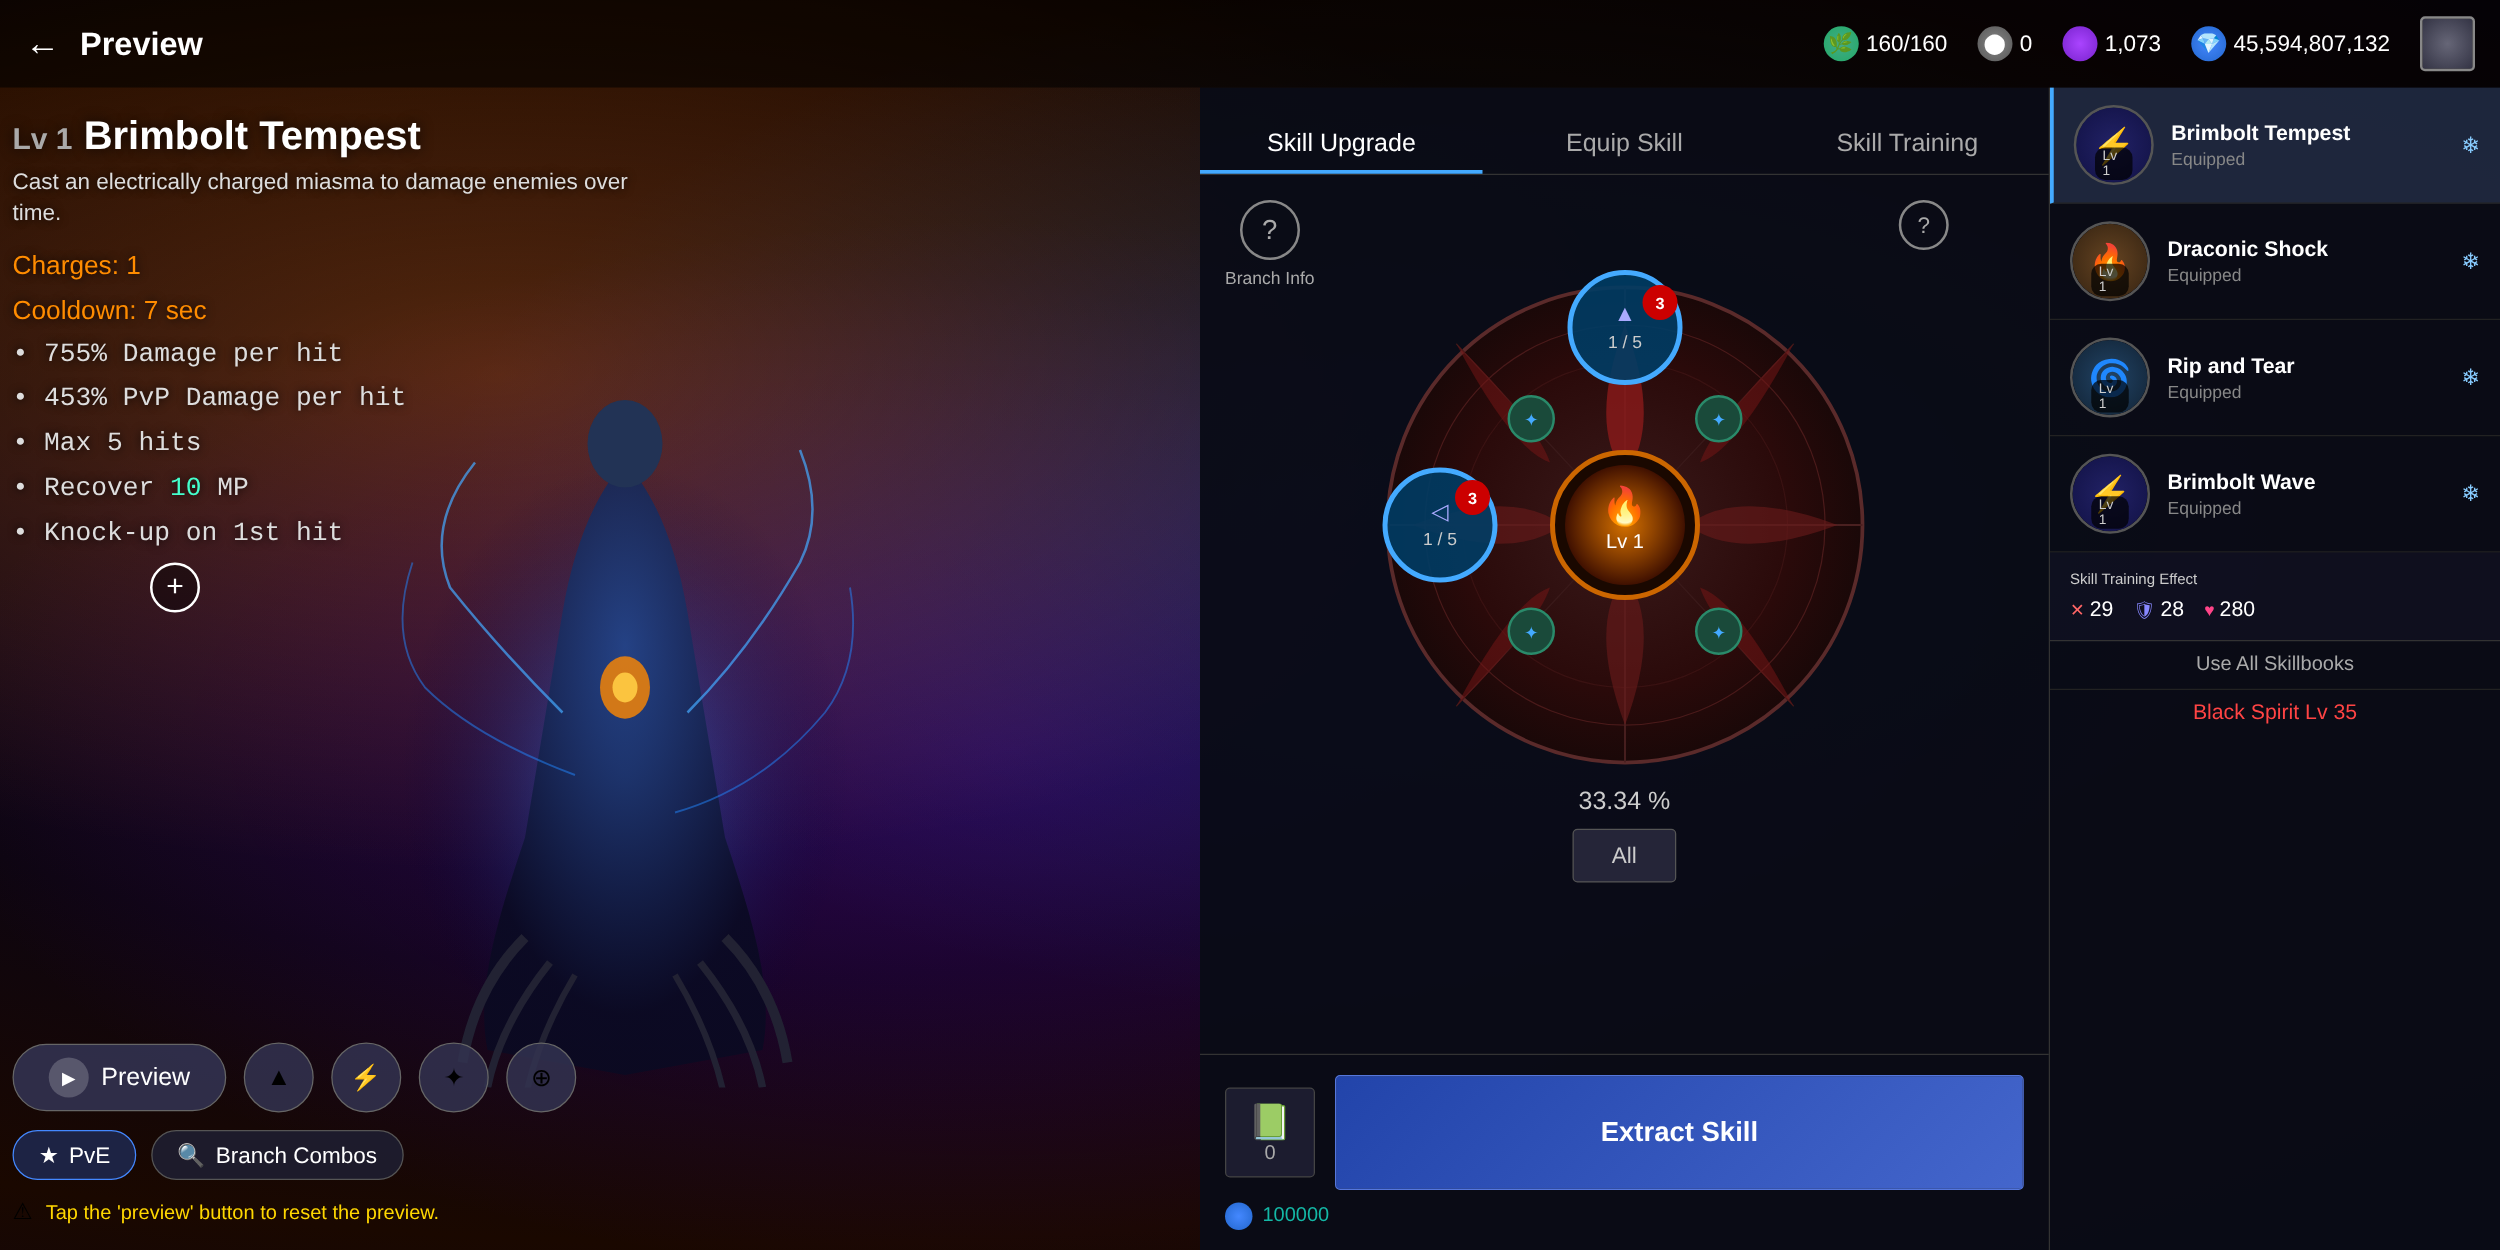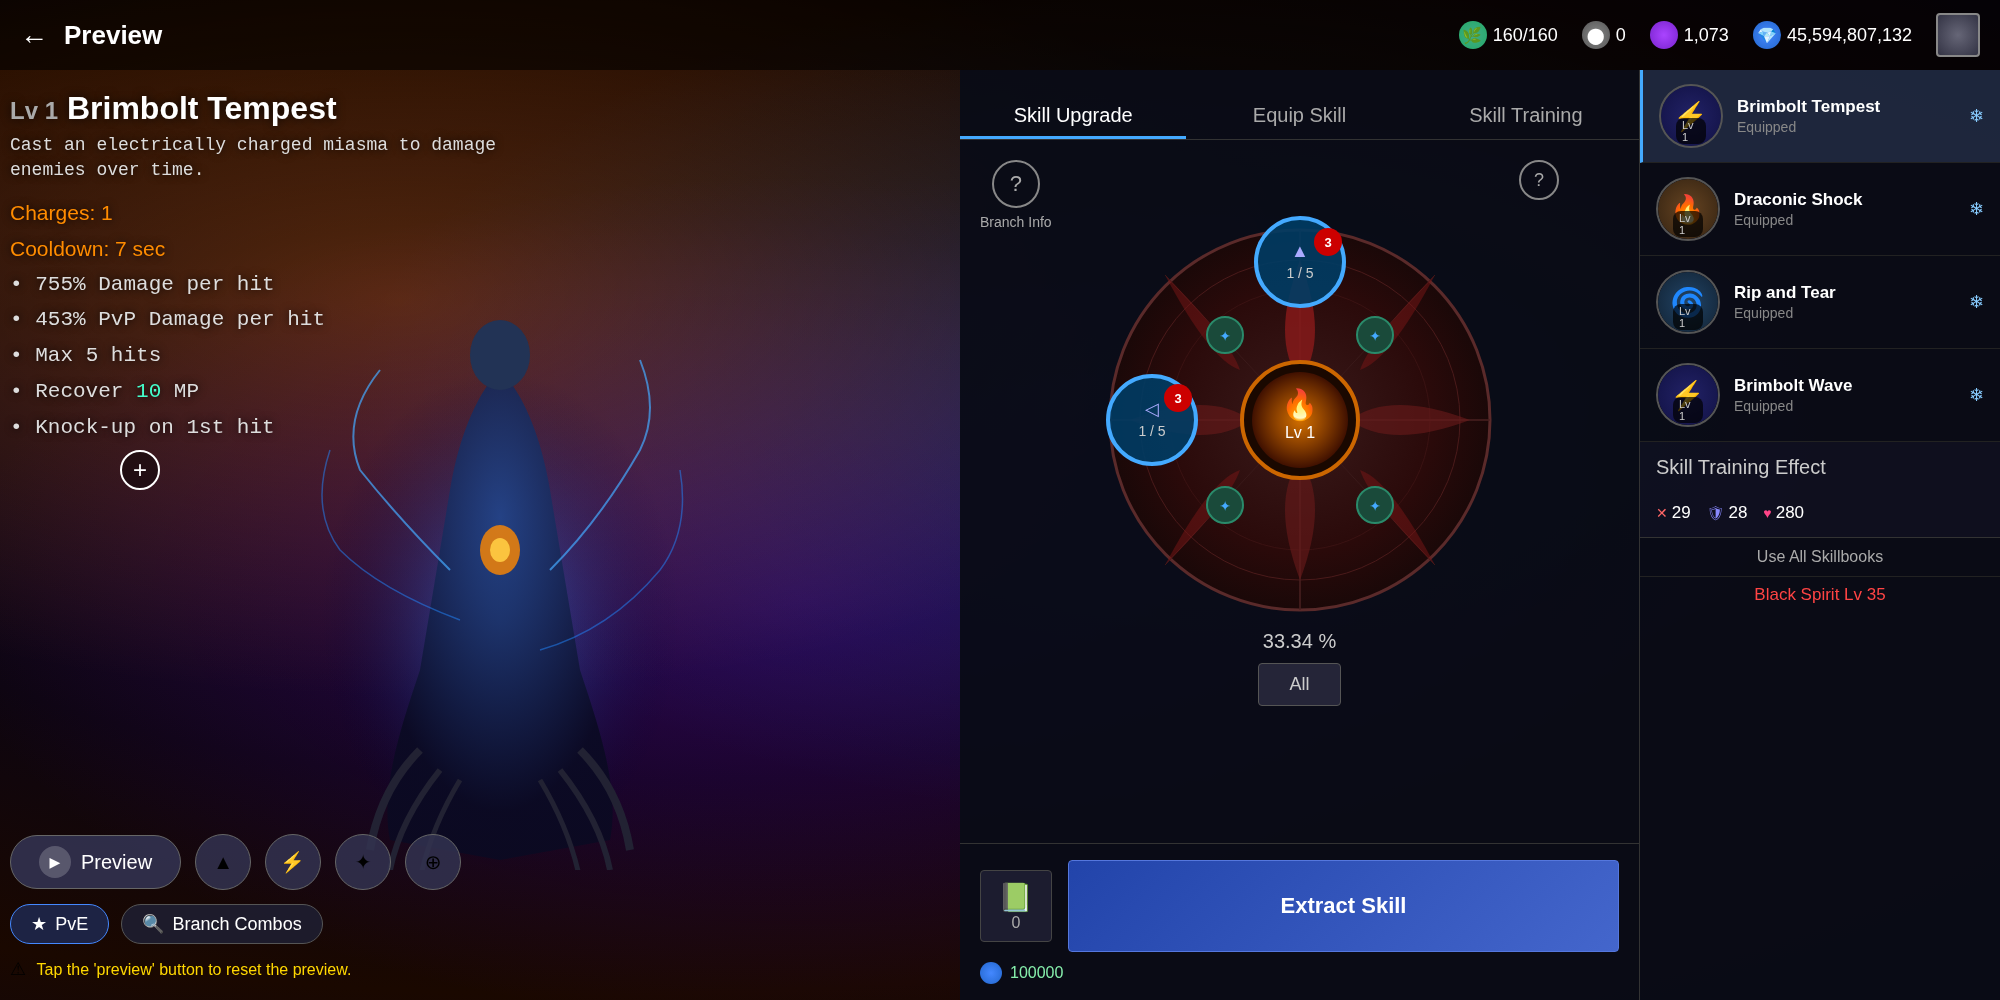--- a/index.html
+++ b/index.html
@@ -109,21 +109,20 @@
       color: #aaa;
       font-size: 24px;
     }
     .skill-description {
       color: #ddd;
       font-size: 18px;
       max-width: 500px;
       margin-top: 6px;
       line-height: 1.4;
       text-shadow: 0 0 8px rgba(0,0,0,0.9);
-      font-family: Liberation Mono, monospace;
     }
     .skill-stats {
       margin-top: 12px;
     }
     .stat-line {
       font-size: 21px;
       line-height: 1.7;
       text-shadow: 0 0 8px rgba(0,0,0,0.9);
     }
     .stat-line.orange { color: #ff8c00; }
@@ -402,21 +401,21 @@
       cursor: pointer;
       display: flex;
       align-items: center;
       justify-content: center;
       font-weight: bold;
     }
     .cost-row {
       display: flex;
       align-items: center;
       gap: 8px;
-      color: #86efac;
+      color: #14b8a6;
       font-size: 16px;
     }
     .cost-icon {
       width: 22px; height: 22px;
       border-radius: 50%;
       background: radial-gradient(#48f, #26c);
     }
 
     
     .skills-list-panel {
@@ -488,22 +487,22 @@
     }
 
     
     .training-effects {
       padding: 14px 16px;
       border-bottom: 1px solid #333;
       background: rgba(20,20,40,0.5);
     }
     .training-title {
       color: #ccc;
-      font-size: 20px;
-      margin-bottom: 24px;
+      font-size: 12px;
+      margin-bottom: 8px;
     }
     .training-stats {
       display: flex;
       gap: 16px;
       color: #fff;
       font-size: 17px;
     }
     .t-stat {
       display: flex;
       align-items: center;

